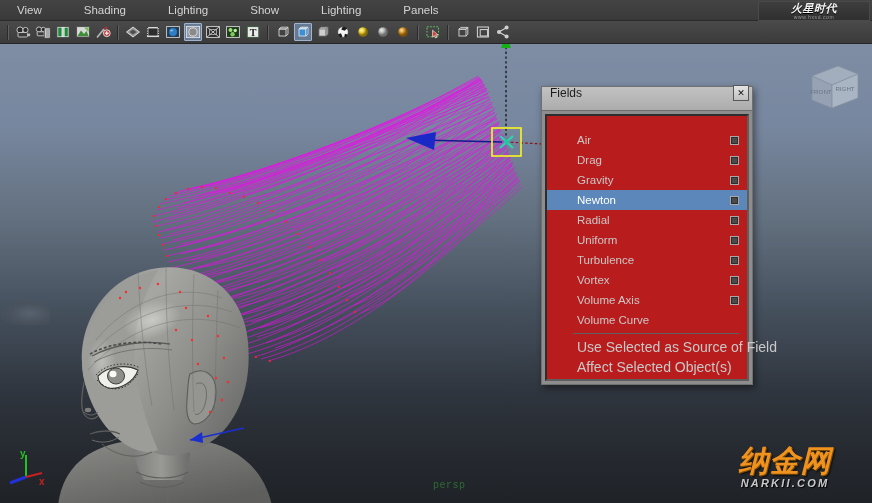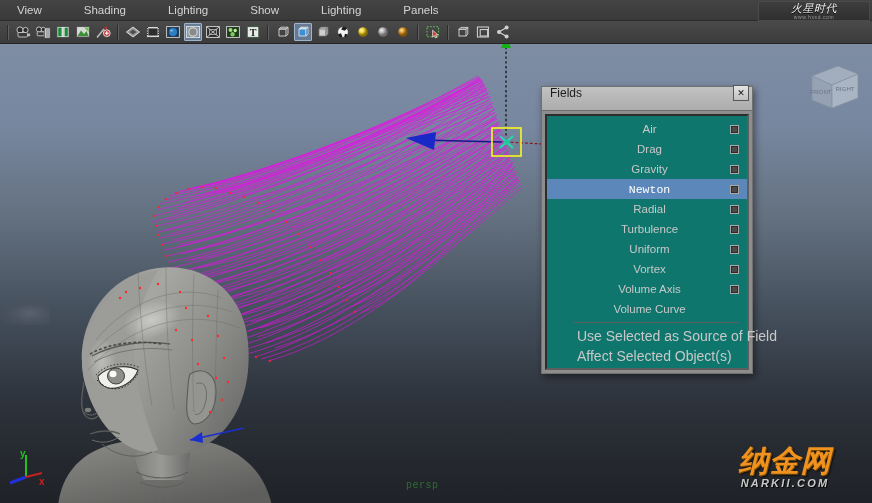--- a/index.html
+++ b/index.html
@@ -42,21 +42,21 @@
     background: linear-gradient(#3e3e3e, #2f2f2f);
     border: 1px solid #4a4a4a;
     box-sizing: border-box;
     display: flex; flex-direction: column;
     align-items: center; justify-content: center;
     overflow: hidden;
   }
   #hxsd-logo .hz-main {
     color: #f2f2f2;
     font-size: 11px;
-    font-weight: normal;
+    font-weight: bold;
     letter-spacing: 0.5px;
     line-height: 11px;
     font-style: italic;
     text-shadow: 0 1px 0 #000;
   }
   #hxsd-logo .hz-sub {
     color: #9a9a9a;
     font-size: 5px;
     letter-spacing: 0.6px;
     line-height: 6px;
@@ -134,21 +134,21 @@
     width: 50px; height: 26px;
     background: radial-gradient(ellipse at 60% 55%, #5c6672 0%, #4a535e 45%, rgba(60,68,78,0) 75%);
     opacity: 0.85;
   }
 
   
   #axis-gizmo { position: absolute; left: 6px; bottom: 12px; width: 48px; height: 48px; }
 
   
   #persp-label {
-    position: absolute; left: 406px; bottom: 12px;
+    position: absolute; left: 433px; bottom: 12px;
     color: #2e6b33;
     font-size: 10px;
     font-family: "Liberation Mono", monospace;
     letter-spacing: 0.5px;
   }
 
   
   #narkii {
     position: absolute; right: 8px; bottom: 4px;
     width: 158px; height: 62px;
@@ -201,43 +201,42 @@
   #fields-close {
     width: 16px; height: 16px;
     background: linear-gradient(#e4e4e4, #c0c0c0);
     border: 1px solid #585858;
     box-sizing: border-box;
     display: flex; align-items: center; justify-content: center;
     font-size: 9px; color: #111;
     cursor: default;
   }
   #fields-body {
-    background: #0f766e;
+    background: #b91c1c;
     border: 2px solid #5e5e5e;
     border-top-color: #2d2d2d;
     border-left-color: #2d2d2d;
     margin: 3px;
-    padding: 3px 0 2px 0;
-    box-sizing: border-box;
-    text-align: center;
+    padding: 14px 0 2px 0;
+    box-sizing: border-box;
   }
   .field-row {
     height: 20px;
     display: flex; align-items: center;
     padding: 0 8px 0 30px;
     box-sizing: border-box;
     cursor: default;
   }
   .field-row .fr-label {
     flex: 1;
     color: #c8c8c8;
     font-size: 11.5px;
     white-space: nowrap;
   }
-  .field-row.active { background: #5b87bb; font-family: Liberation Mono, monospace; }
+  .field-row.active { background: #5b87bb; }
   .field-row.active .fr-label { color: #ffffff; }
   .fr-box {
     width: 9px; height: 9px;
     border: 1px solid #a8a8a8;
     background: #4a4a4a;
     box-sizing: border-box;
     box-shadow: inset 0 0 0 1px #2e2e2e;
     margin-left: 8px;
     flex: none;
   }
@@ -828,25 +827,25 @@
       </div>
       <div class="field-row active">
         <span class="fr-label">Newton</span>
         <span class="fr-box"></span>
       </div>
       <div class="field-row">
         <span class="fr-label">Radial</span>
         <span class="fr-box"></span>
       </div>
       <div class="field-row">
+        <span class="fr-label">Uniform</span>
+        <span class="fr-box"></span>
+      </div>
+      <div class="field-row">
         <span class="fr-label">Turbulence</span>
-        <span class="fr-box"></span>
-      </div>
-      <div class="field-row">
-        <span class="fr-label">Uniform</span>
         <span class="fr-box"></span>
       </div>
       <div class="field-row">
         <span class="fr-label">Vortex</span>
         <span class="fr-box"></span>
       </div>
       <div class="field-row">
         <span class="fr-label">Volume Axis</span>
         <span class="fr-box"></span>
       </div>

